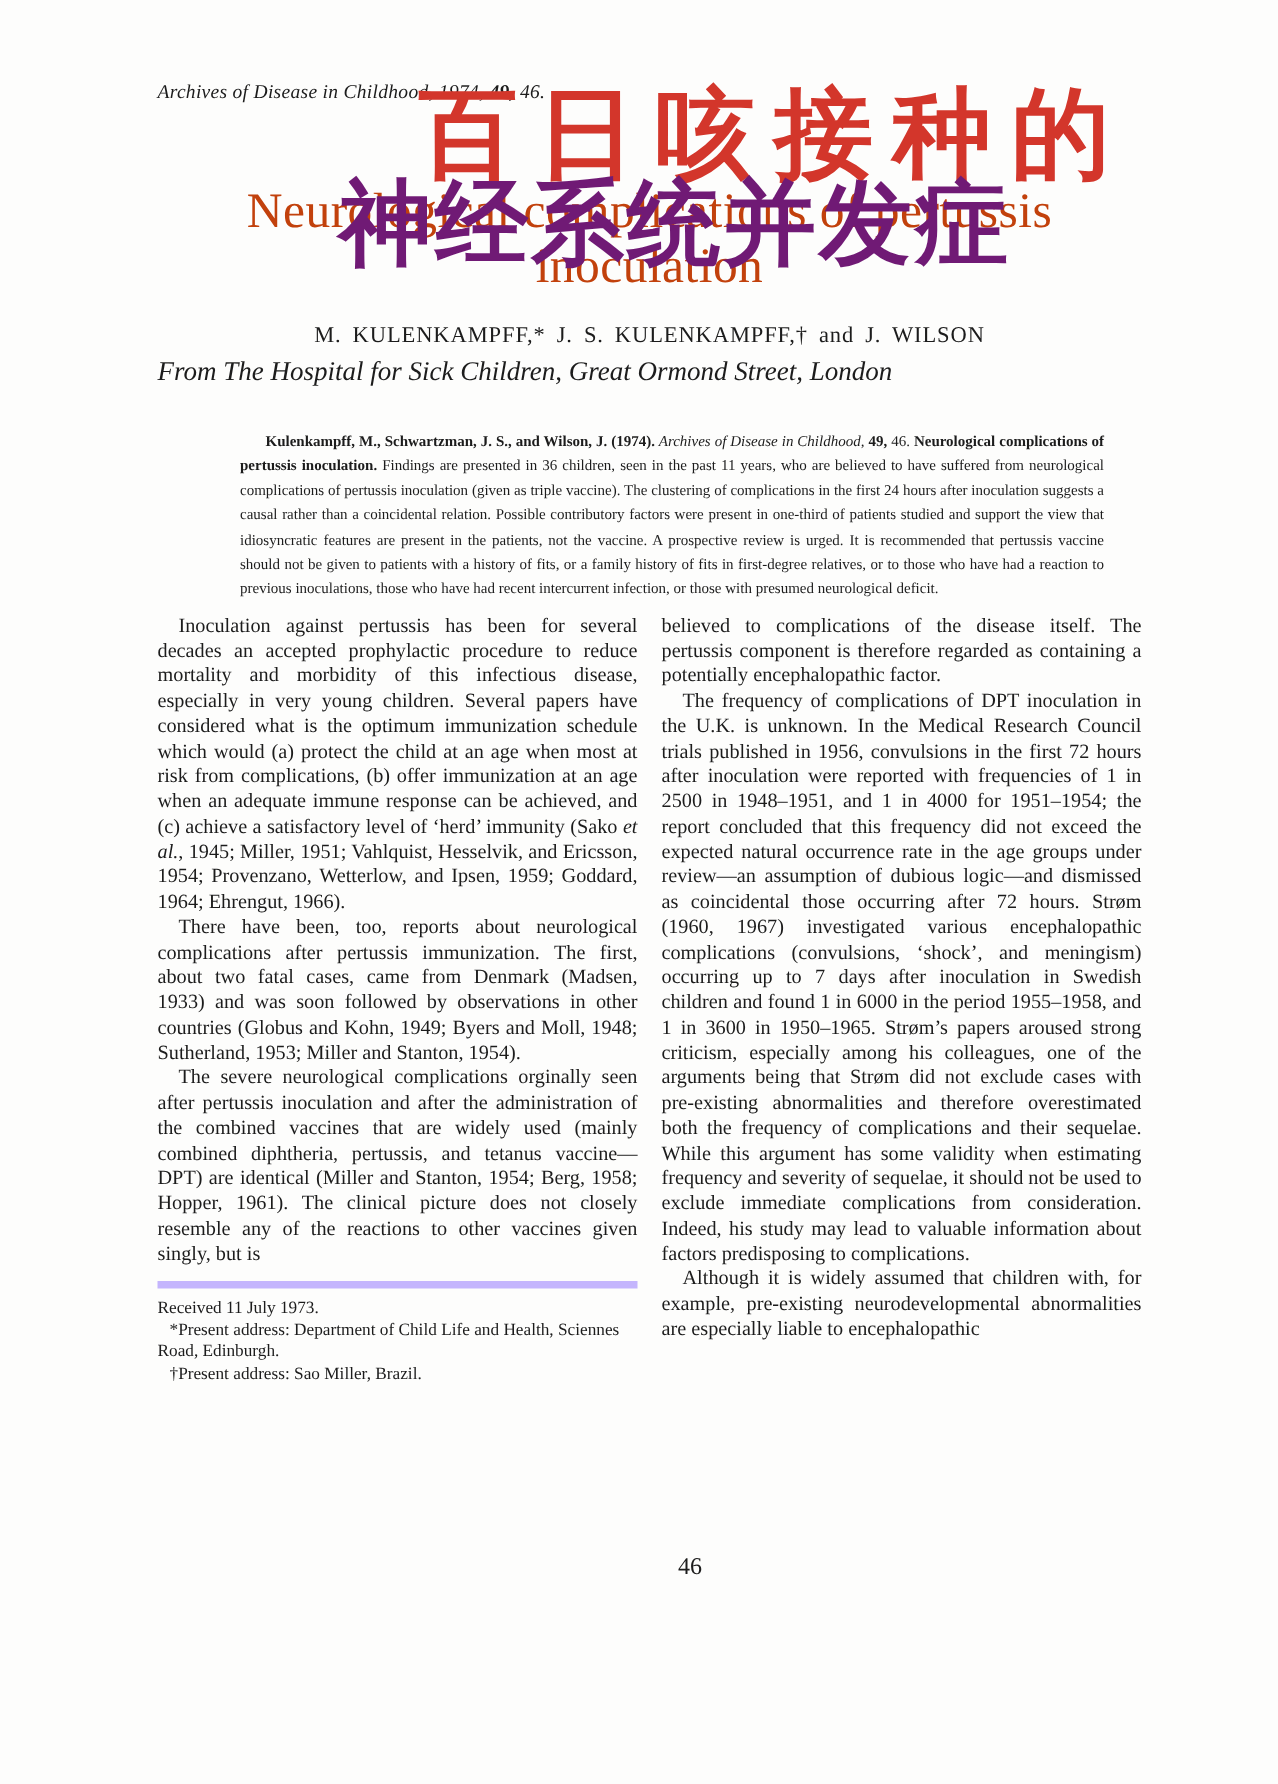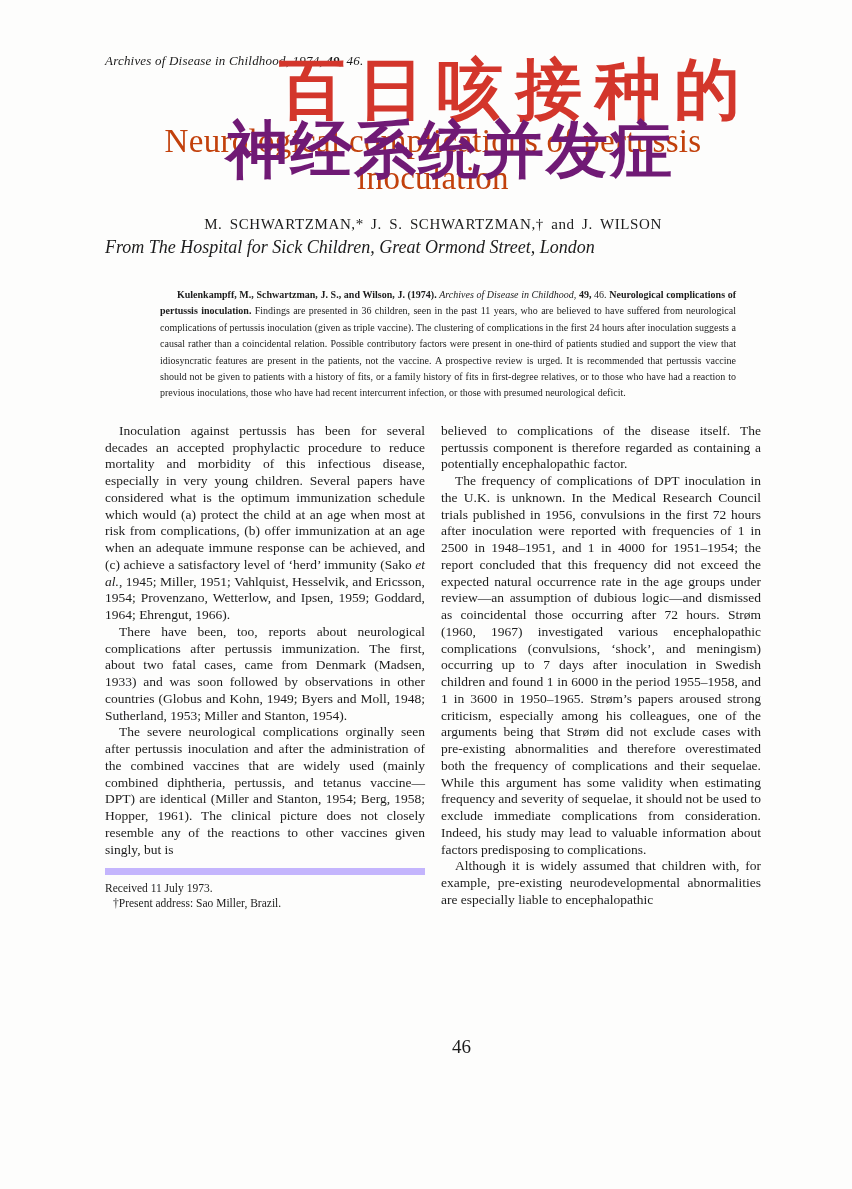--- a/index.html
+++ b/index.html
@@ -78,75 +78,76 @@
     margin-top: 29px;
     margin-left: 55px;
     width: 576px;
     font-size: 10px;
     line-height: 16.4px;
     text-align: justify;
     text-indent: 17px;
   }
 
   .columns {
-    margin-top: 21px;
+    margin-top: 7px;
     display: flex;
     gap: 16px;
   }
   .col {
     flex: 1;
     font-size: 13.5px;
     line-height: 16.75px;
     text-align: justify;
   }
   .col p.indent { text-indent: 14px; }
   .col p { margin: 0; }
 
   .footnote-block {
     margin-top: 10px;
-    border-top: 7px solid #c4b5fd;
+    border-top: 5px solid #c4b5fd;
     padding-top: 6px;
     font-size: 11.5px;
     line-height: 14.5px;
     text-align: left;
   }
   .footnote-block .fn-indent { text-indent: 8px; }
 
   .page-number {
     position: absolute;
     left: 452px;
     top: 1036px;
-    font-size: 19px;
+    font-size: 16px;
     text-align: center;
   }
 </style>
 </head>
 <body>
 
 <div class="content">
 
   <div class="journal-line"><span class="seg-i">Archives of Disease in Childhood, 1974, </span><span class="seg-b seg-i">49,</span><span class="seg-i"> 46.</span></div>
 
   <h1 class="paper-title">Neurological complications of pertussis inoculation</h1>
 
-  <div class="authors-line">M. SCHWARTZMAN,* J. S. SCHWARTZMAN,† and J. WILSON</div>
+  <div class="authors-line">M. KULENKAMPFF,* J. S. KULENKAMPFF,† and J. WILSON</div>
 
   <div class="affiliation-line">From The Hospital for Sick Children, Great Ormond Street, London</div>
 
   <div class="abstract"><span class="seg-b">Kulenkampff, M., Schwartzman, J. S., and Wilson, J. (1974).</span><span class="seg-i"> Archives of Disease in Childhood, </span><span class="seg-b">49, </span><span>46. </span><span class="seg-b">Neurological complications of pertussis inoculation.</span><span> Findings are presented in 36 children, seen in the past 11 years, who are believed to have suffered from neurological complications of pertussis inoculation (given as triple vaccine). The clustering of complications in the first 24 hours after inoculation suggests a causal rather than a coincidental relation. Possible contributory factors were present in one-third of patients studied and support the view that idiosyncratic features are present in the patients, not the vaccine. A prospective review is urged. It is recommended that pertussis vaccine should not be given to patients with a history of fits, or a family history of fits in first-degree relatives, or to those who have had a reaction to previous inoculations, those who have had recent intercurrent infection, or those with presumed neurological deficit.</span></div>
 
   <div class="columns">
 
     <div class="col">
       <p class="indent"><span>Inoculation against pertussis has been for several decades an accepted prophylactic procedure to reduce mortality and morbidity of this infectious disease, especially in very young children. Several papers have considered what is the optimum immunization schedule which would (a) protect the child at an age when most at risk from complications, (b) offer immunization at an age when an adequate immune response can be achieved, and (c) achieve a satisfactory level of ‘herd’ immunity (Sako </span><span class="seg-i">et al.</span><span>, 1945; Miller, 1951; Vahlquist, Hesselvik, and Ericsson, 1954; Provenzano, Wetterlow, and Ipsen, 1959; Goddard, 1964; Ehrengut, 1966).</span></p>
       <p class="indent"><span>There have been, too, reports about neurological complications after pertussis immunization. The first, about two fatal cases, came from Denmark (Madsen, 1933) and was soon followed by observations in other countries (Globus and Kohn, 1949; Byers and Moll, 1948; Sutherland, 1953; Miller and Stanton, 1954).</span></p>
       <p class="indent"><span>The severe neurological complications orginally seen after pertussis inoculation and after the administration of the combined vaccines that are widely used (mainly combined diphtheria, pertussis, and tetanus vaccine—DPT) are identical (Miller and Stanton, 1954; Berg, 1958; Hopper, 1961). The clinical picture does not closely resemble any of the reactions to other vaccines given singly, but is</span></p>
 
       <div class="footnote-block">
         <div>Received 11 July 1973.</div>
+        <div class="fn-indent">*Present address: Department of Child Life and Health, Sciennes Road, Edinburgh.</div>
         <div class="fn-indent">†Present address: Sao Miller, Brazil.</div>
       </div>
     </div>
 
     <div class="col">
       <p><span>believed to complications of the disease itself. The pertussis component is therefore regarded as containing a potentially encephalopathic factor.</span></p>
       <p class="indent"><span>The frequency of complications of DPT inoculation in the U.K. is unknown. In the Medical Research Council trials published in 1956, convulsions in the first 72 hours after inoculation were reported with frequencies of 1 in 2500 in 1948–1951, and 1 in 4000 for 1951–1954; the report concluded that this frequency did not exceed the expected natural occurrence rate in the age groups under review—an assumption of dubious logic—and dismissed as coincidental those occurring after 72 hours. Strøm (1960, 1967) investigated various encephalopathic complications (convulsions, ‘shock’, and meningism) occurring up to 7 days after inoculation in Swedish children and found 1 in 6000 in the period 1955–1958, and 1 in 3600 in 1950–1965. Strøm’s papers aroused strong criticism, especially among his colleagues, one of the arguments being that Strøm did not exclude cases with pre-existing abnormalities and therefore overestimated both the frequency of complications and their sequelae. While this argument has some validity when estimating frequency and severity of sequelae, it should not be used to exclude immediate complications from consideration. Indeed, his study may lead to valuable information about factors predisposing to complications.</span></p>
       <p class="indent"><span>Although it is widely assumed that children with, for example, pre-existing neurodevelopmental abnormalities are especially liable to encephalopathic</span></p>
     </div>
 

